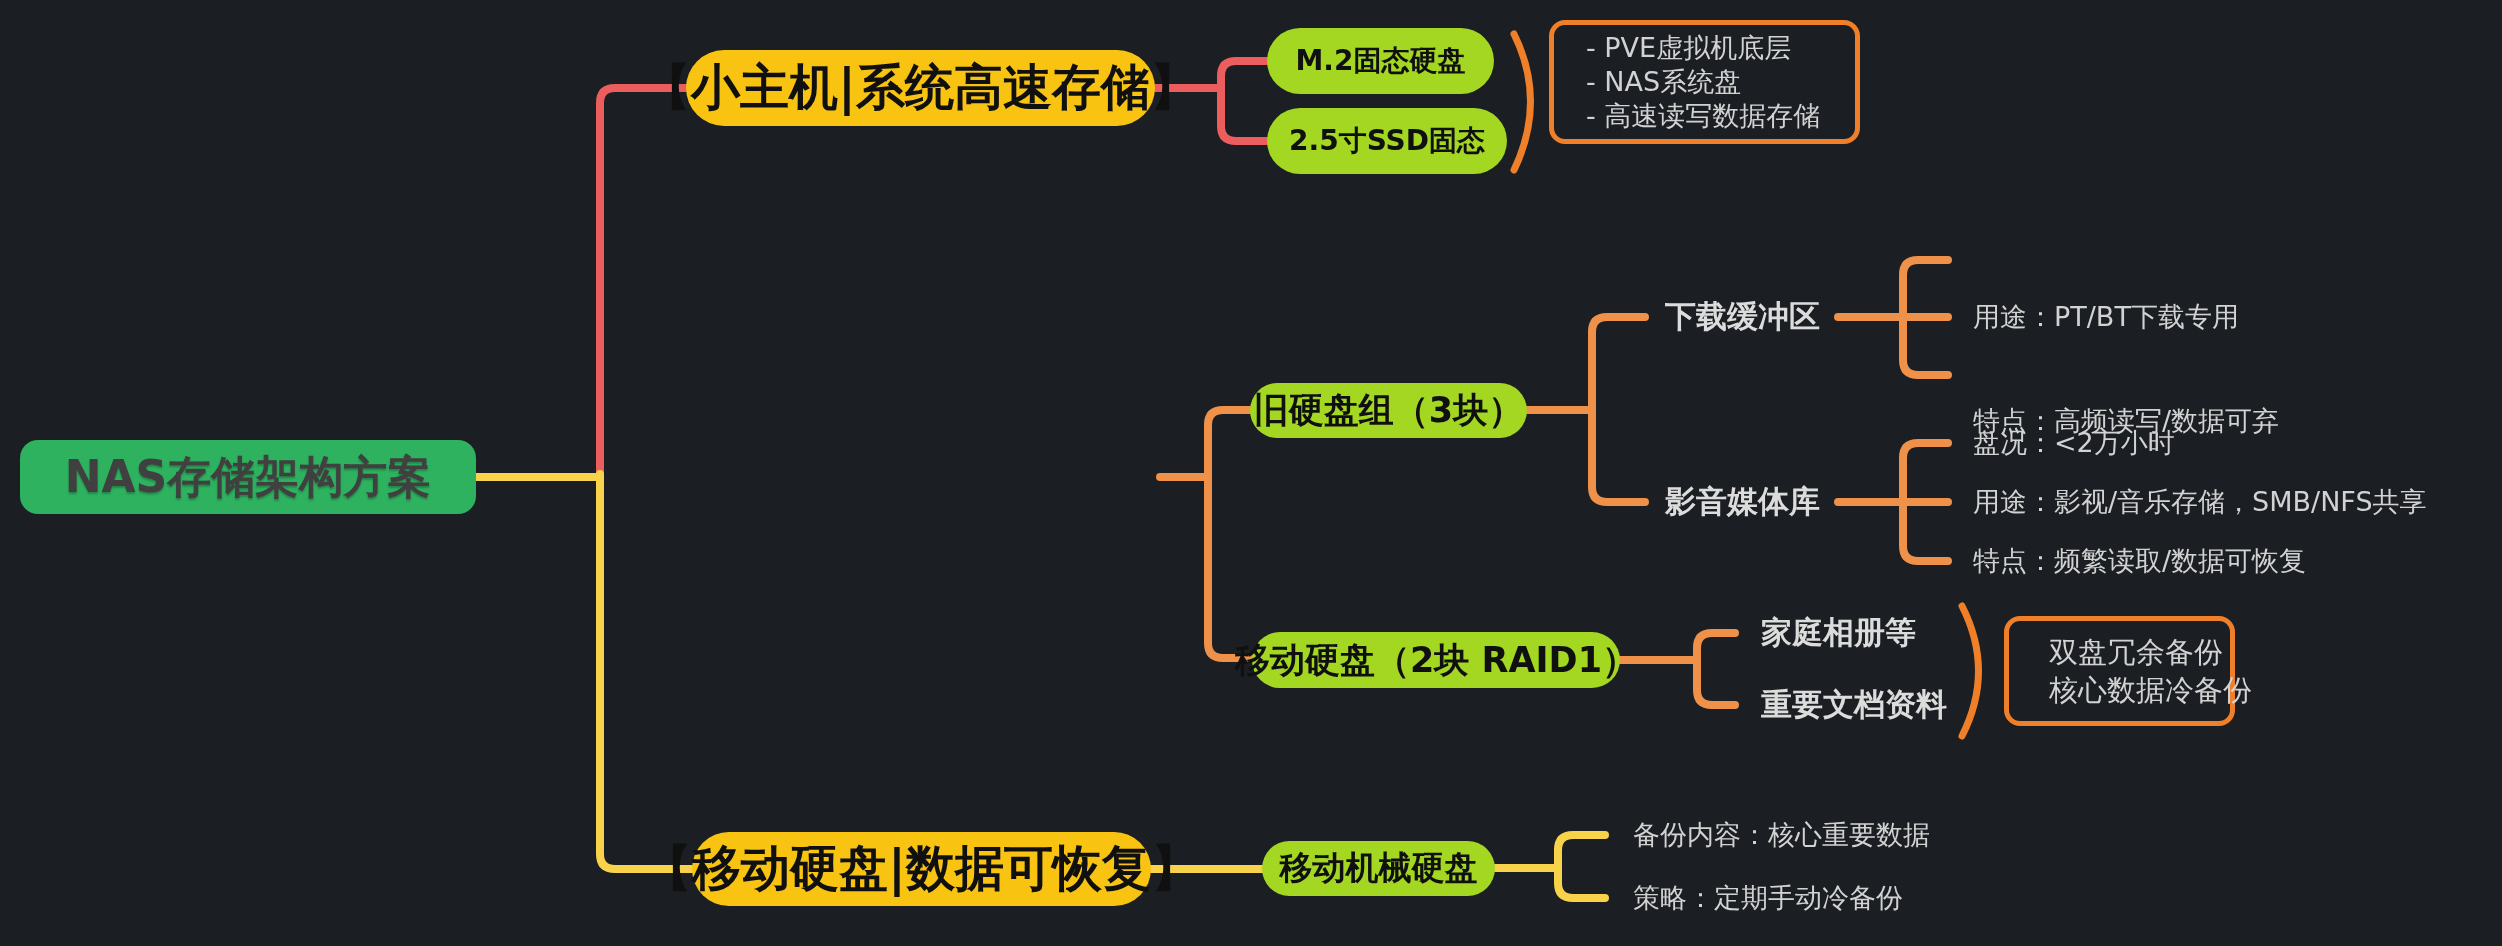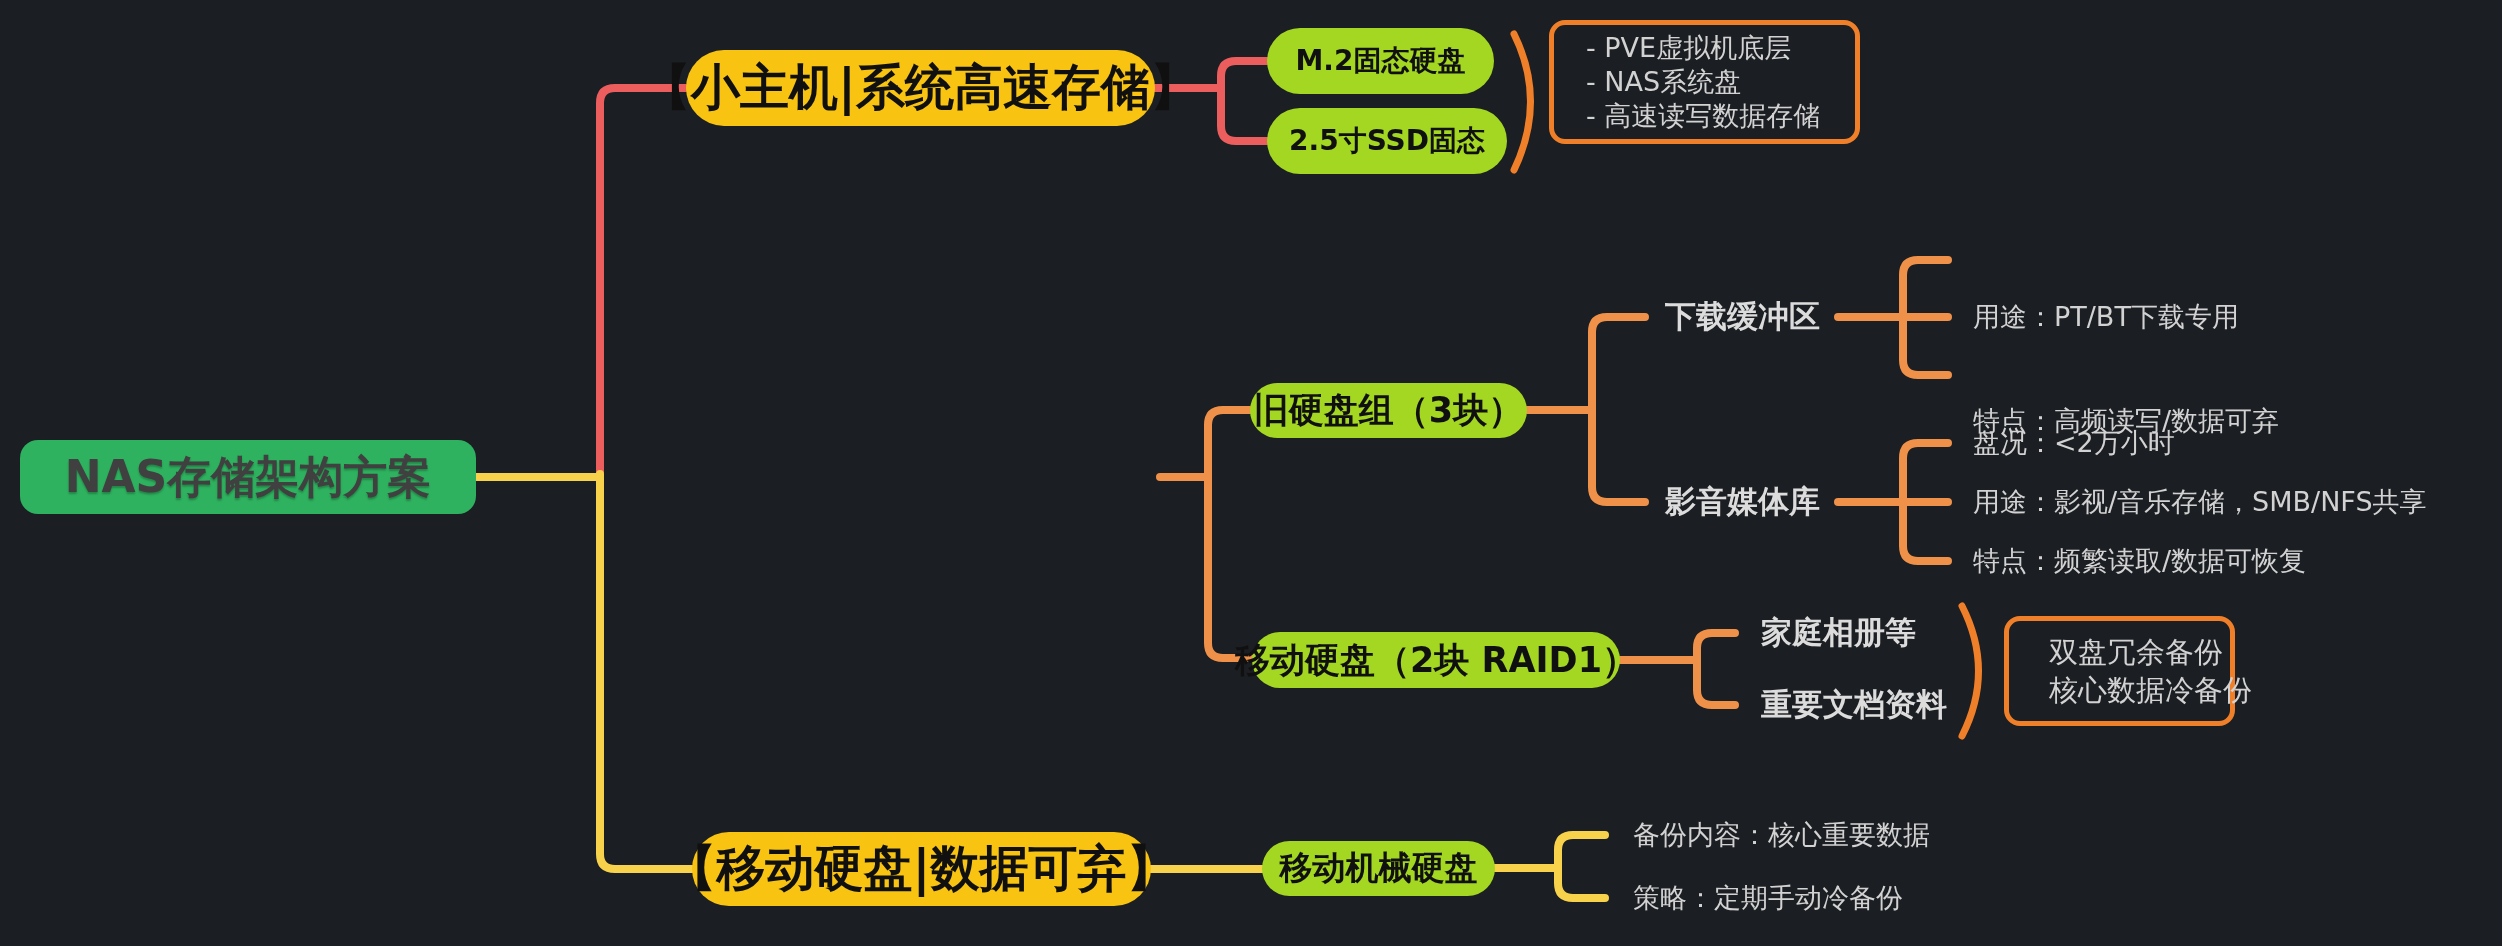--- a/index.html
+++ b/index.html
@@ -99,18 +99,18 @@
   <div class="leaf" style="left:1973px;top:502px;">用途：影视/音乐存储，SMB/NFS共享</div>
   <div class="leaf" style="left:1973px;top:561px;">特点：频繁读取/数据可恢复</div>
 
   <div class="floatlabel" style="left:1761px;top:633px;">家庭相册等</div>
   <div class="floatlabel" style="left:1761px;top:705px;">重要文档资料</div>
   <div class="note noteB" style="left:2004px;top:616px;width:231px;height:110px;">
     <div>双盘冗余备份</div>
     <div>核心数据冷备份</div>
   </div>
 
-  <div class="node branch" style="left:692px;top:832px;width:459px;height:74px;">【移动硬盘|数据可弃】</div>
+  <div class="node branch" style="left:692px;top:832px;width:459px;height:74px;">【移动硬盘|数据可恢复】</div>
   <div class="node child small" style="left:1262px;top:841px;width:233px;height:55px;">移动机械硬盘</div>
   <div class="leaf" style="left:1633px;top:835px;">备份内容：核心重要数据</div>
   <div class="leaf" style="left:1633px;top:898px;">策略：定期手动冷备份</div>
 
 </div>
 
 </body></html>

